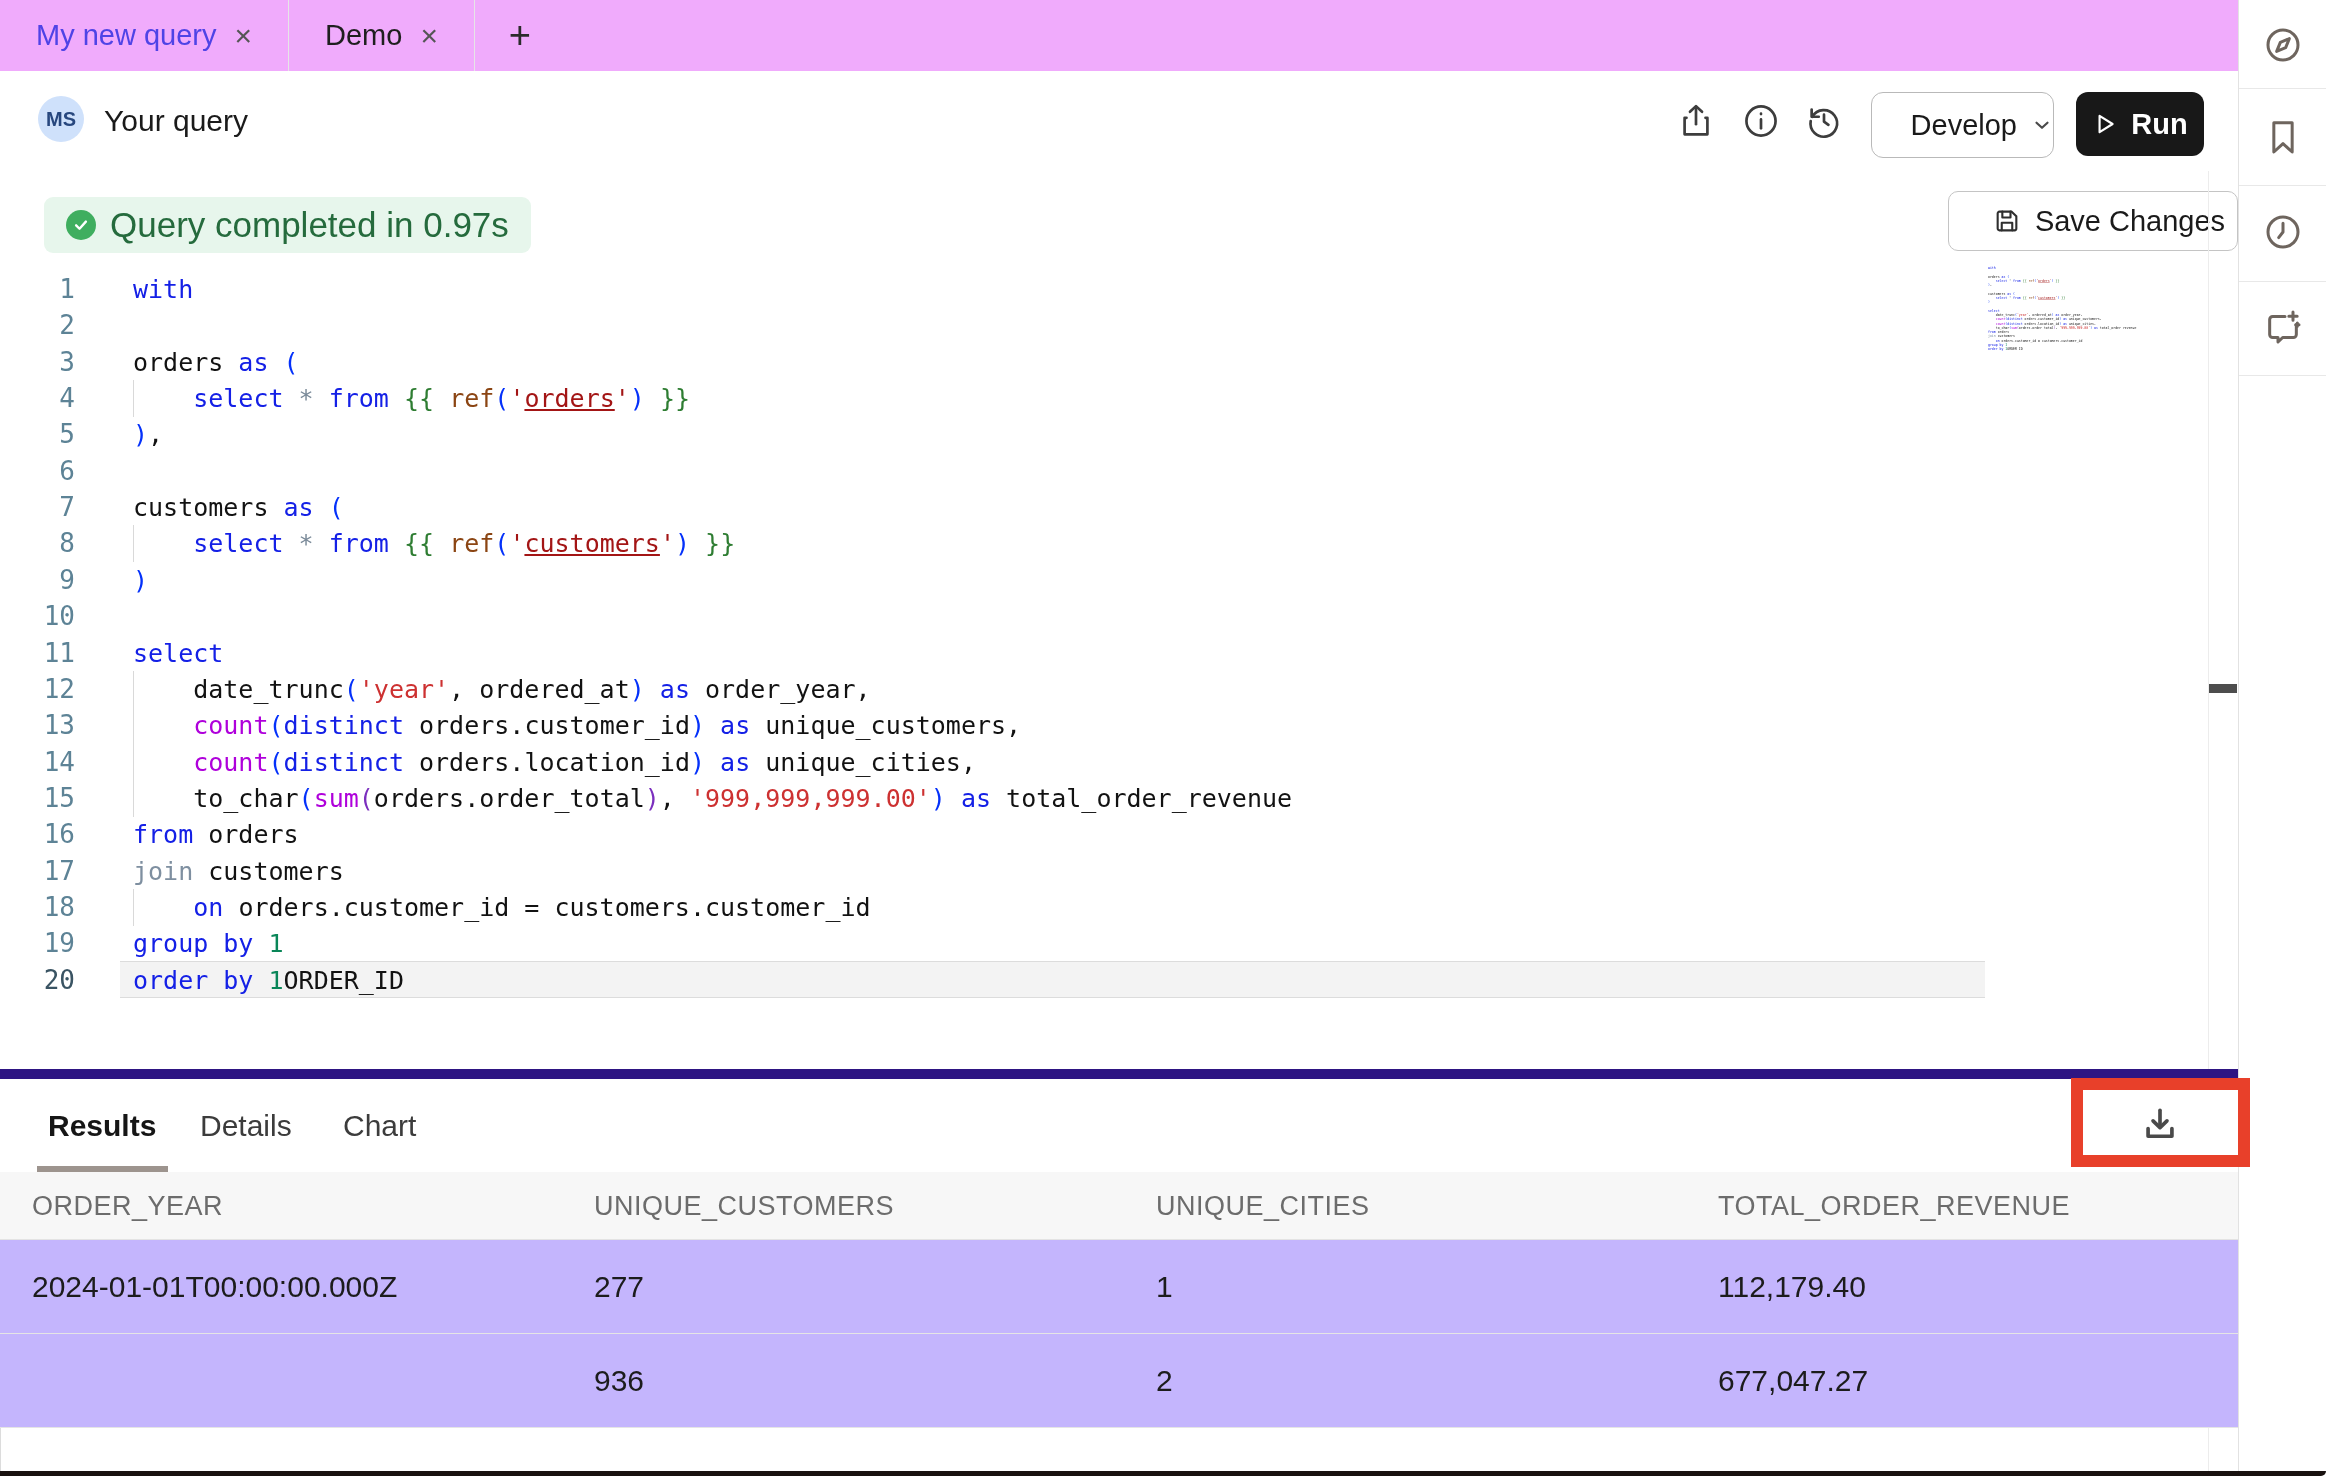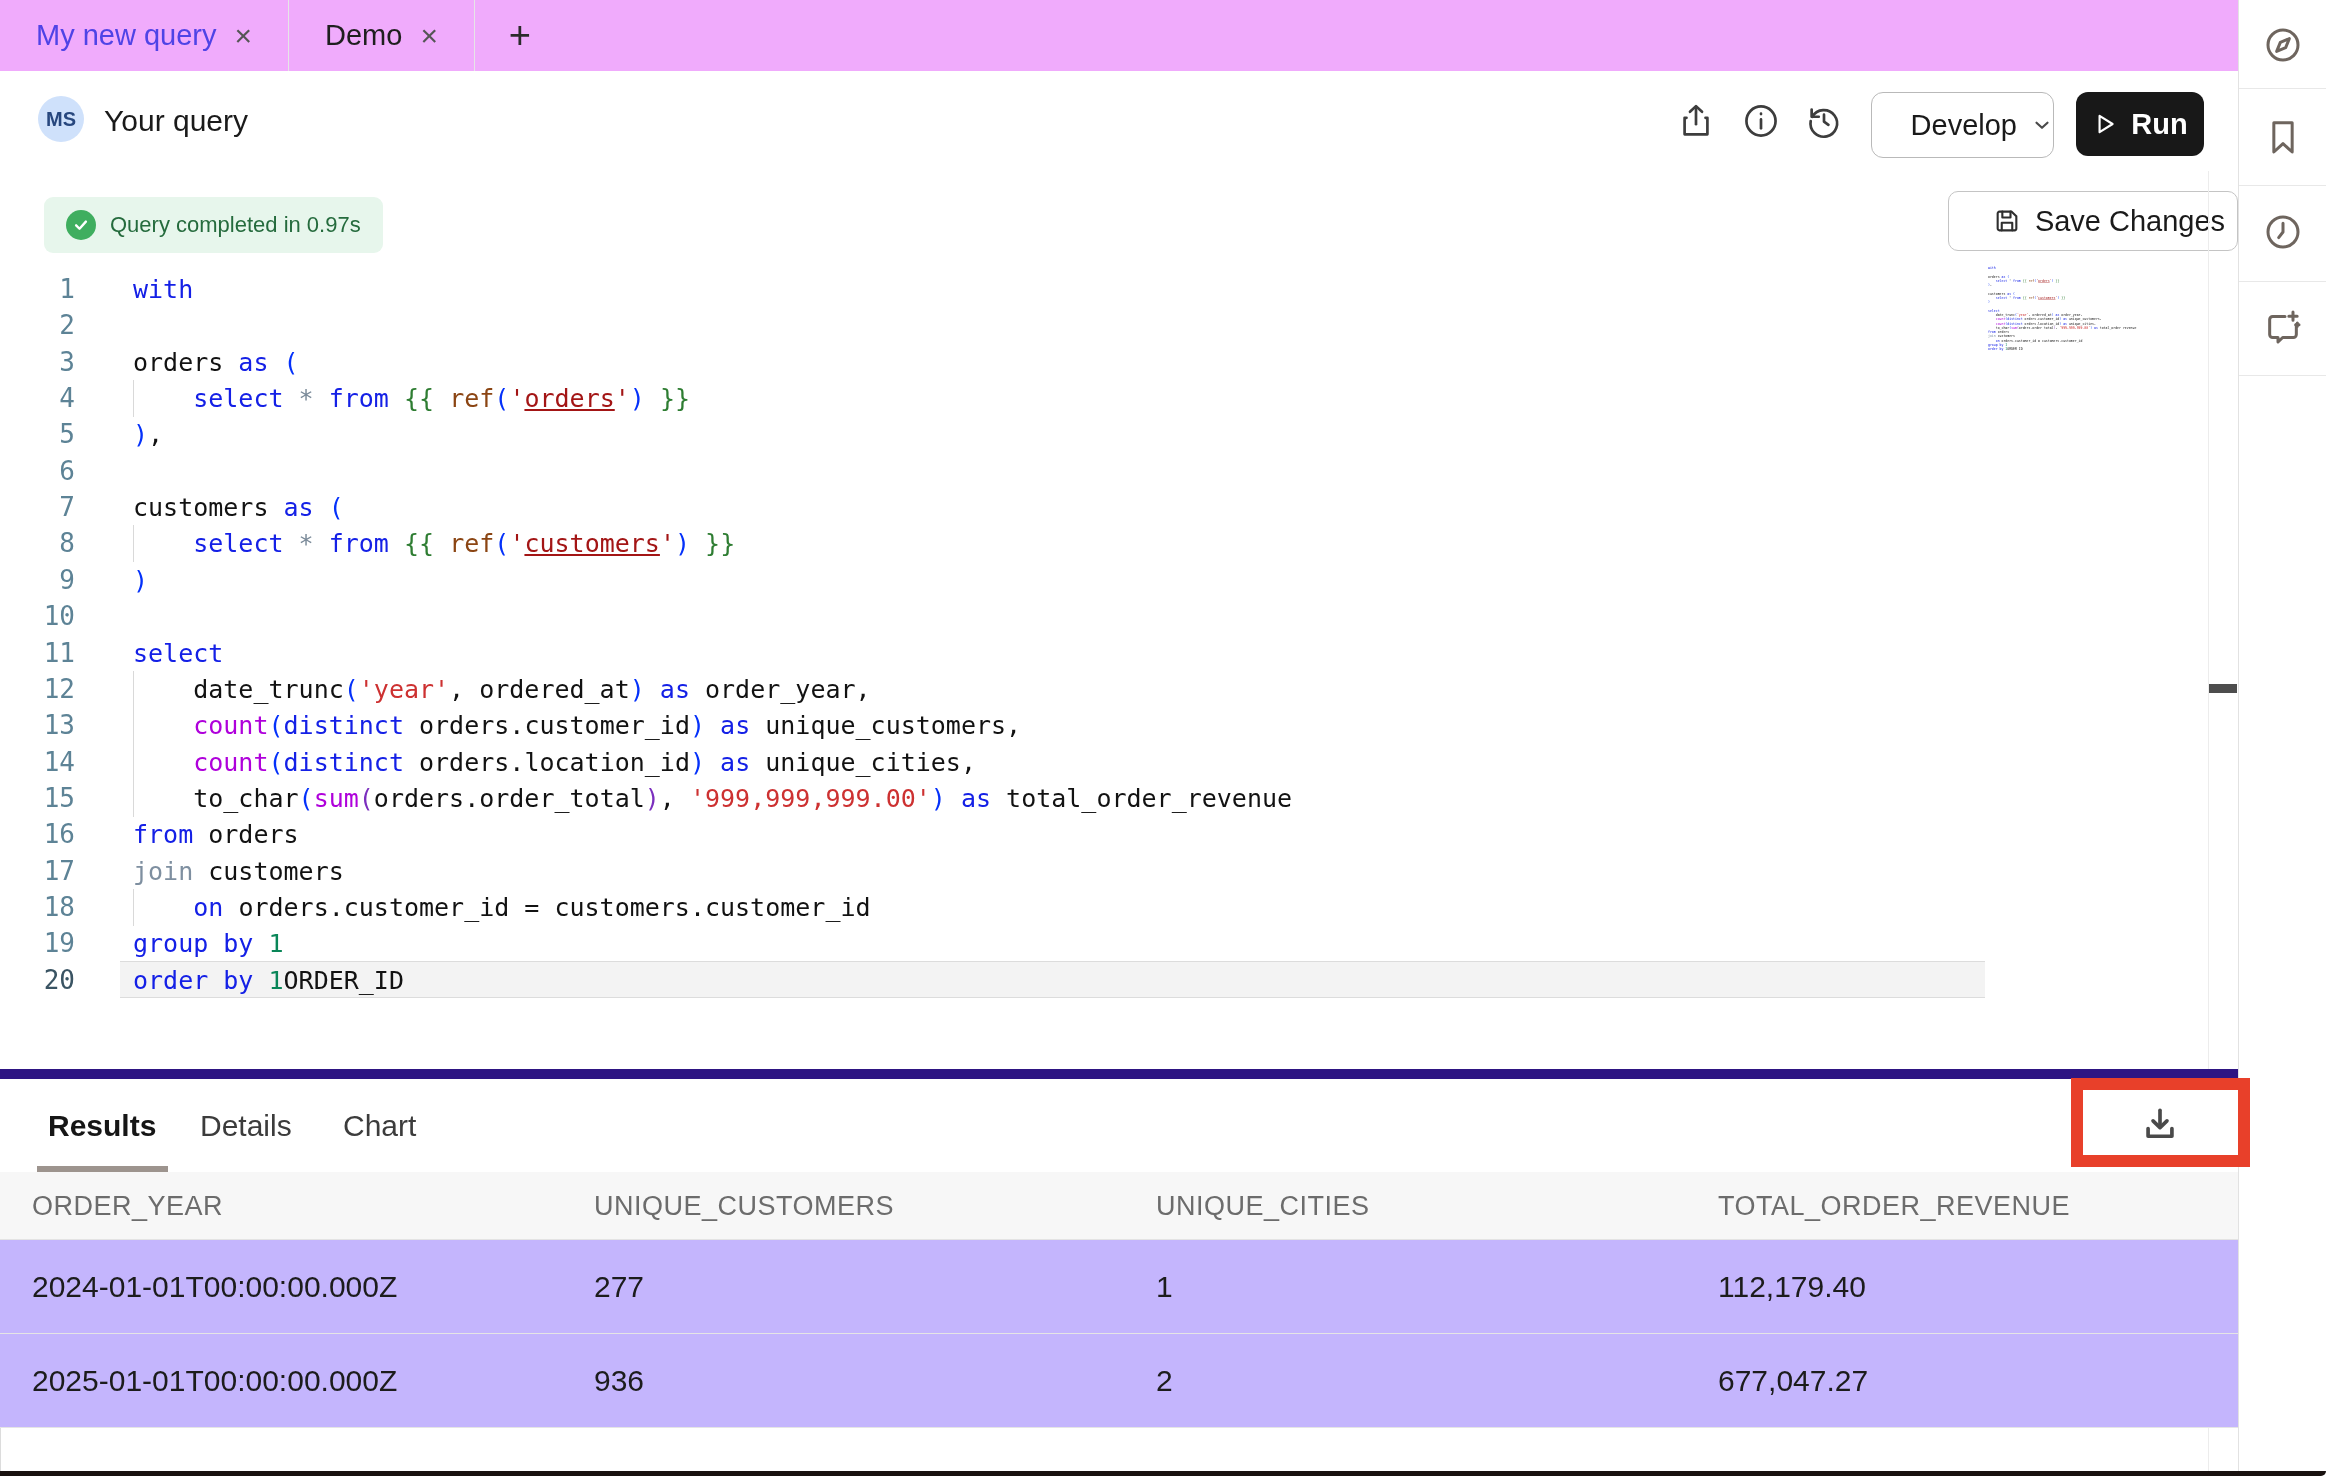--- a/index.html
+++ b/index.html
@@ -18,21 +18,21 @@
           display:flex;align-items:center;justify-content:center;font-size:20px;font-weight:bold;color:#27477e;}
   .doc-title{position:absolute;left:104px;top:0;height:100px;display:flex;align-items:center;font-size:30px;color:#1a1a1a;}
   .hdr-icon{position:absolute;top:31px;width:38px;height:38px;}
   .hdr-icon svg{width:38px;height:38px;stroke:#3d3d3d;fill:none;stroke-width:1.7;stroke-linecap:round;stroke-linejoin:round;}
   .btn-develop{position:absolute;left:1871px;top:21px;width:181px;height:64px;border:1.5px solid #b9b9b9;border-radius:12px;
                background:#fff;display:flex;align-items:center;justify-content:flex-end;gap:14px;font-size:29px;color:#1a1a1a;}
   .btn-run{position:absolute;left:2076px;top:21px;width:128px;height:64px;border-radius:12px;background:#181818;color:#fff;
            display:flex;align-items:center;justify-content:center;gap:13px;font-size:29px;font-weight:bold;}
   
   .status-badge{position:absolute;left:44px;top:197px;height:56px;background:#e7f6ec;border-radius:9px;
-                display:flex;align-items:center;gap:14px;padding:0 22px;font-size:22px;color:#256b3d;font-weight:500;}
+                display:flex;align-items:center;gap:14px;padding:0 22px;font-size:35px;color:#256b3d;font-weight:500;}
   .status-dot{width:30px;height:30px;border-radius:50%;background:#3fae5f;display:flex;align-items:center;justify-content:center;}
   .btn-save{position:absolute;left:1948px;top:191px;width:256px;height:58px;border:1.5px solid #c4c4c4;border-radius:10px;background:#fff;
             display:flex;align-items:center;justify-content:center;gap:14px;font-size:29px;color:#1a1a1a;padding-left:32px;}
   .btn-save svg,.btn-run svg,.btn-develop svg{flex:0 0 auto;}
   .editor{position:absolute;left:0;top:171px;width:2238px;height:898px;background:#fff;}
   .cur-line{position:absolute;left:120px;top:790px;width:1865px;height:37px;background:#f3f3f3;
             border-top:1px solid #dcdcdc;border-bottom:1px solid #dcdcdc;box-sizing:border-box;}
   .code-line{position:absolute;left:0;height:37px;width:2100px;font-family:"DejaVu Sans Mono",monospace;font-size:25px;line-height:37px;white-space:pre;}
   .code-line .ln{position:absolute;left:0;top:0;width:75px;text-align:right;color:#5d8396;font-size:26px;}
   .code-line.active .ln{color:#3a5463;}
@@ -235,21 +235,20 @@
     <div class="th col3">TOTAL_ORDER_REVENUE</div>
   </div>
   <div id="table-rows">
       <div class="trow" style="top: 1240px;">
         <div class="td col0">2024-01-01T00:00:00.000Z</div>
         <div class="td col1">277</div>
         <div class="td col2">1</div>
         <div class="td col3">112,179.40</div>
       </div>
       <div class="trow" style="top: 1334px;">
-        <div class="td col0">2025-01-01T00:00:00.000Z</div>
         <div class="td col1">936</div>
         <div class="td col2">2</div>
         <div class="td col3">677,047.27</div>
       </div>
     </div>
 
   <div class="bottom-strip"></div>
 </div>
 
 </body></html>

